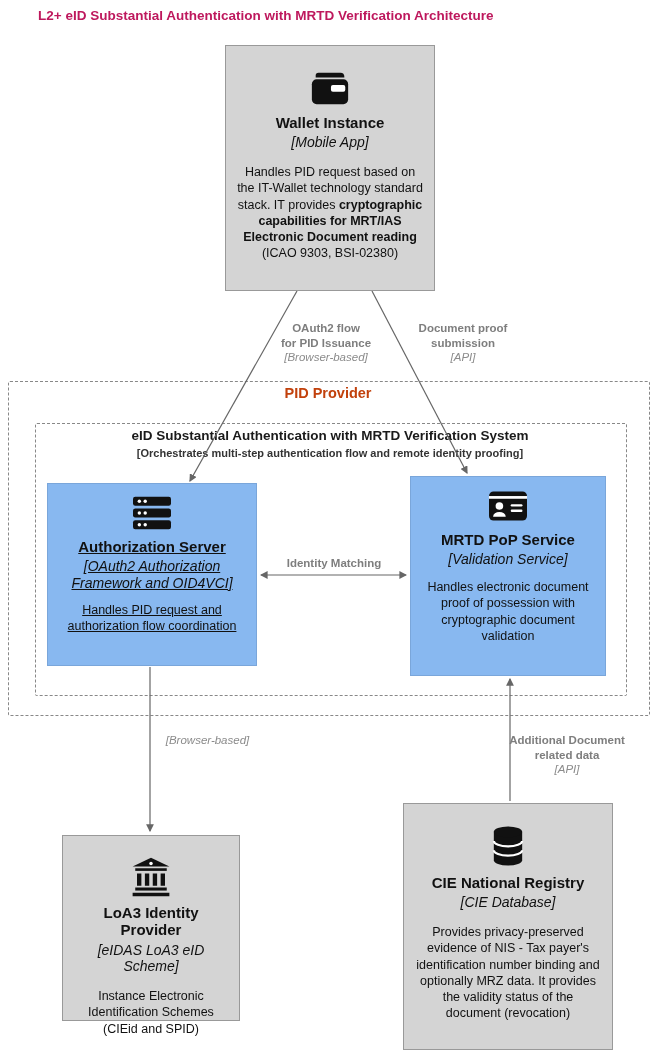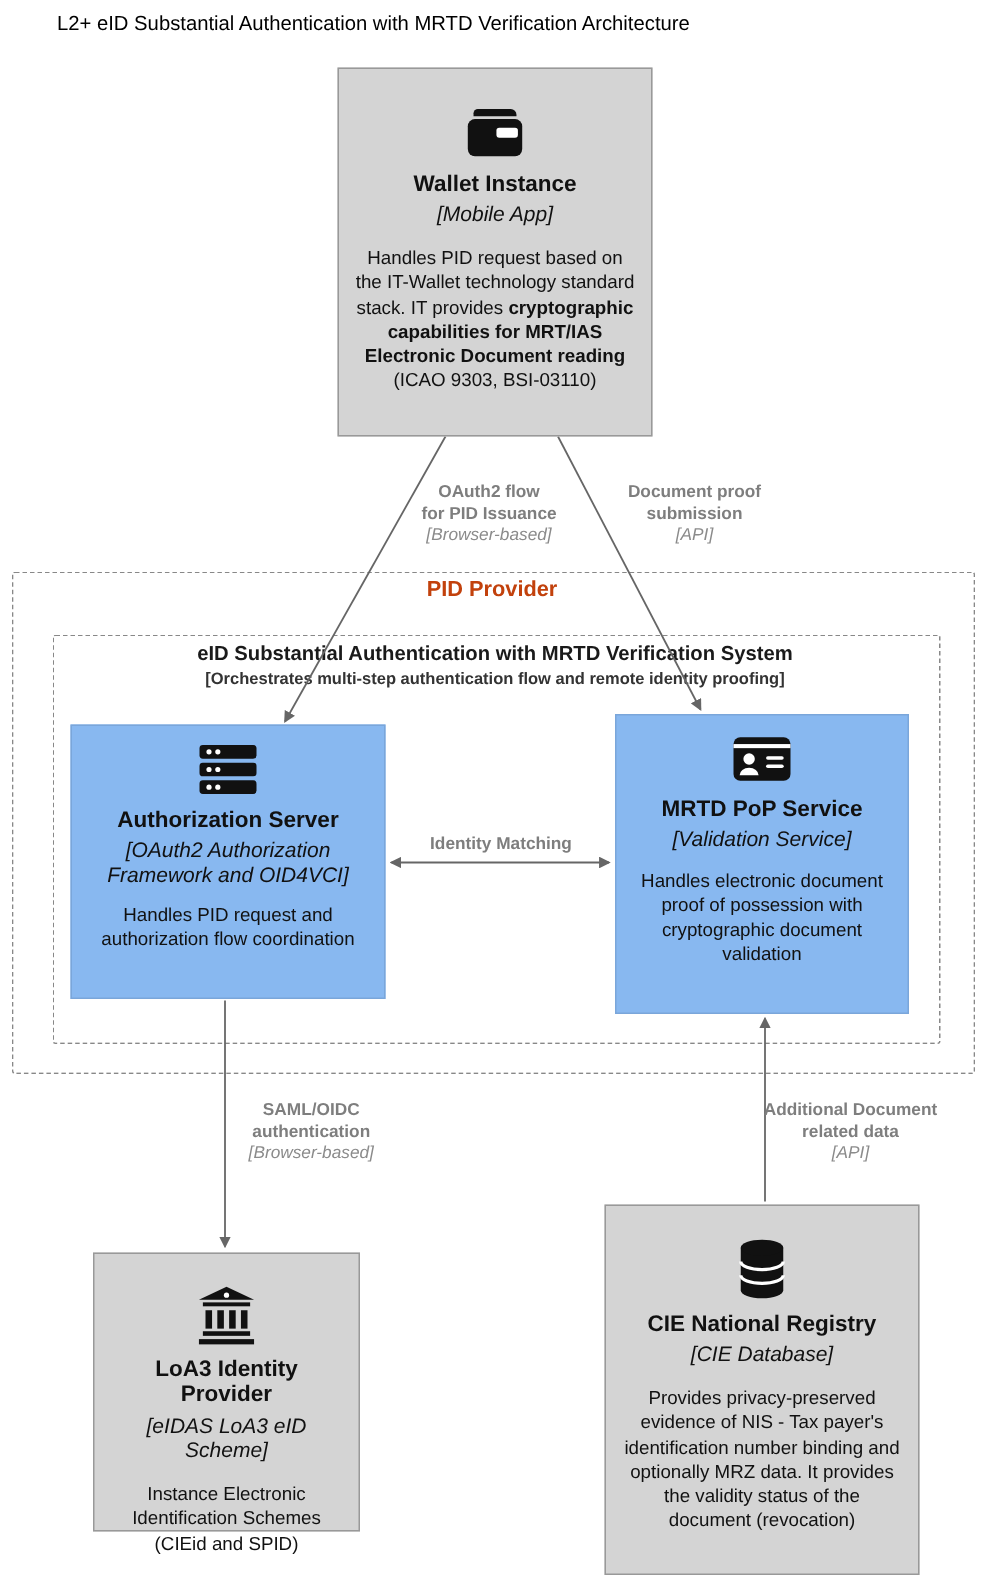--- a/index.html
+++ b/index.html
@@ -4,21 +4,21 @@
 <style>
   :root{
     --box-gray:#d4d4d4; --box-gray-border:#999999;
     --box-blue:#88b8f0; --box-blue-border:#7aa6da;
     --edge:#666666; --edge-label:#7e7e7e; --dash:#888888;
   }
   html,body{margin:0;padding:0;background:#ffffff;}
   body{font-family:"Liberation Sans", sans-serif;color:#111;}
   #canvas{position:relative;width:658px;height:1055px;background:#fff;overflow:hidden;}
 
-  .page-title{position:absolute;left:38px;top:8px;width:590px;font-size:13.5px;font-weight:normal;color:#000000;}
+  .page-title{position:absolute;left:38px;top:8px;width:590px;font-size:13.5px;font-weight:bold;color:#be185d;}
 
   .group{position:absolute;border:1px dashed var(--dash);border-radius:2px;background:transparent;z-index:1;}
   .group-label{position:absolute;width:100%;text-align:center;font-weight:bold;color:#c2410c;font-size:14.5px;}
   .inner-title{position:absolute;width:100%;text-align:center;font-weight:bold;color:#1a1a1a;font-size:13.5px;}
   .inner-subtitle{position:absolute;width:100%;text-align:center;font-weight:bold;color:#333;font-size:11px;}
 
   svg.edges{position:absolute;left:0;top:0;z-index:2;pointer-events:none;}
   svg.edges line{stroke:var(--edge);stroke-width:1.2;}
   svg.edges marker path{fill:var(--edge);}
 
@@ -76,45 +76,43 @@
     <span class="main">Document proof
 submission</span>
     <span class="sub">[API]</span>
   </div>
 
   <div class="edge-label" style="left:273px;top:556px;width:122px;">
     <span class="main">Identity Matching</span>
   </div>
 
   <div class="edge-label" style="left:150px;top:733px;width:115px;">
-    <span class="main">SAML/OIDC
-authentication</span>
     <span class="sub">[Browser-based]</span>
   </div>
 
   <div class="edge-label" style="left:502px;top:733px;width:130px;">
     <span class="main">Additional Document
 related data</span>
     <span class="sub">[API]</span>
   </div>
 
   <div class="node" style="left:225px;top:45px;width:210px;height:246px;">
     <span class="icon">
       <svg width="46" height="42" viewBox="0 0 48 44">
         <path d="M9 12 v-2 a3 3 0 0 1 3-3 h23 a4 4 0 0 1 4 4 v1 z" fill="#111"></path>
         <rect x="5" y="14" width="38" height="26" rx="5" fill="#111"></rect>
         <rect x="25" y="20" width="15" height="7" rx="2" fill="#fff"></rect>
       </svg>
     </span>
     <div class="title">Wallet Instance</div>
     <div class="subtitle">[Mobile App]</div>
-    <div class="desc"><span>Handles PID request based on the IT-Wallet technology standard stack. IT provides </span><b>cryptographic capabilities for MRT/IAS Electronic Document reading</b><span> (ICAO 9303, BSI-03110)</span></div>
+    <div class="desc"><span>Handles PID request based on the IT-Wallet technology standard stack. IT provides </span><b>cryptographic capabilities for MRT/IAS Electronic Document reading</b><span> (ICAO 9303, BSI-02380)</span></div>
   </div>
 
-  <div class="node blue" style="left:47px;top:483px;width:210px;height:183px;padding-top:10px;">
+  <div class="node blue" style="left:47px;top:483px;width:210px;height:183px;padding-top:10px;text-decoration:underline;">
     <span class="icon">
       <svg width="44" height="38" viewBox="0 0 48 42">
         <rect x="3" y="3" width="42" height="10" rx="2.5" fill="#111"></rect>
         <rect x="3" y="16" width="42" height="10" rx="2.5" fill="#111"></rect>
         <rect x="3" y="29" width="42" height="10" rx="2.5" fill="#111"></rect>
         <circle cx="10" cy="8" r="1.9" fill="#fff"></circle>
           <circle cx="16.5" cy="8" r="1.9" fill="#fff"></circle>
         <circle cx="10" cy="21" r="1.9" fill="#fff"></circle>
           <circle cx="16.5" cy="21" r="1.9" fill="#fff"></circle>
         <circle cx="10" cy="34" r="1.9" fill="#fff"></circle>

